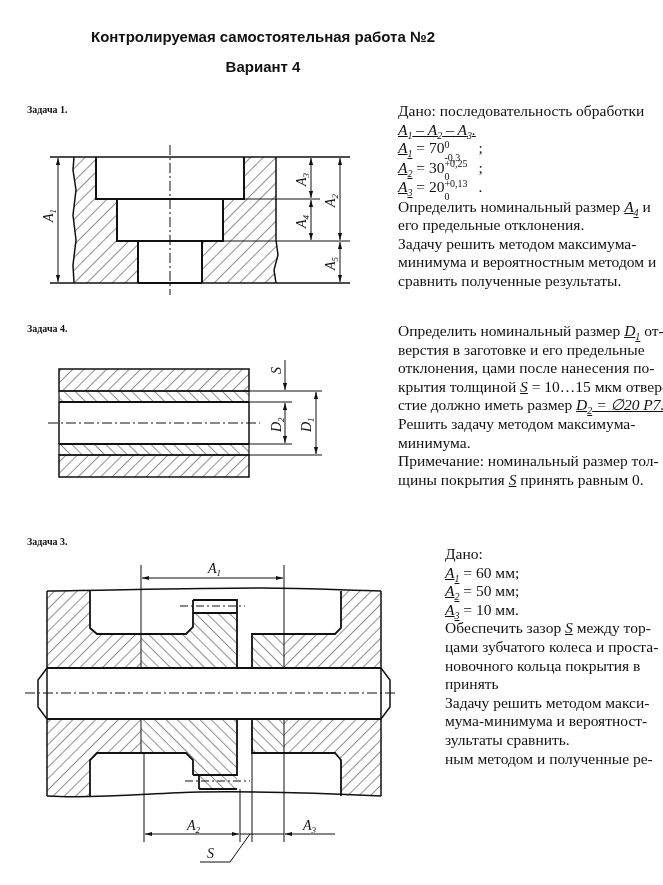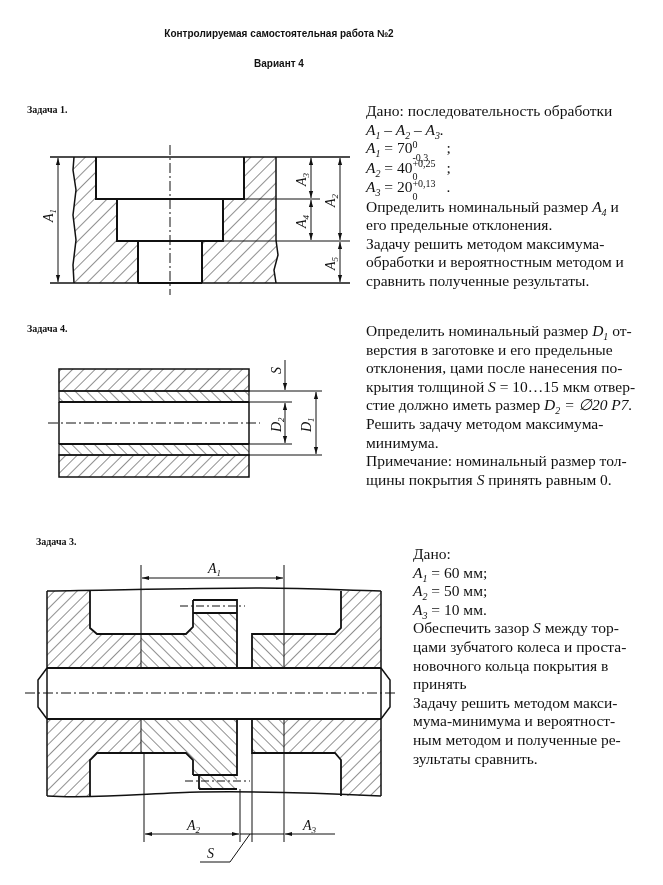--- a/index.html
+++ b/index.html
@@ -1,21 +1,21 @@
 <!DOCTYPE html>
 <html><head>
 <meta charset="utf-8">
 <style>
   html, body { margin: 0; padding: 0; background: #ffffff; }
   body { width: 663px; height: 885px; position: relative; overflow: hidden; color: #111; }
-  .title { position: absolute; left: 0; width: 526px; text-align: center; font-family: "Liberation Sans", sans-serif; font-weight: bold; font-size: 10px; padding-left: 16px; }
+  .title { position: absolute; left: 0; width: 526px; text-align: center; font-family: "Liberation Sans", sans-serif; font-weight: bold; font-size: 15px; }
   .task-heading { position: absolute; font-family: "Liberation Serif", serif; font-weight: bold; font-size: 10px; }
-  .text-block { position: absolute; font-family: "Liberation Serif", serif; font-size: 15.5px; line-height: 18.6px; }
+  .text-block { position: absolute; font-family: "Liberation Serif", serif; font-size: 15.5px; line-height: 18.6px; margin-left: 32px; }
   .text-block div { white-space: nowrap; }
-  .it { font-style: italic; }
+  .it { font-style: italic; text-decoration: underline; }
   sub, sup { font-size: 10px; line-height: 0; }
   .tol { display: inline-block; vertical-align: middle; position: relative; width: 34px; height: 18px; }
   .tol .up { position: absolute; left: 0; top: -5px; font-size: 10px; }
   .tol .dn { position: absolute; left: 0; top: 8px; font-size: 10px; }
   svg { position: absolute; overflow: visible; }
   svg text { font-family: "Liberation Serif", serif; font-style: italic; font-size: 14px; fill: #111; }
 </style>
 </head>
 <body>
 
@@ -160,49 +160,49 @@
     <text x="303" y="830">A<tspan font-size="9" dy="3">3</tspan></text>
     <path d="M200,862 L230,862 L250,834" fill="none" stroke="#111" stroke-width="1"></path>
     <text x="207" y="858">S</text>
   </g>
 </svg>
 
 <div class="text-block" style="left:366px; top:102px;">
   <div>Дано: последовательность обработки</div>
   <div class="it">A<sub>1</sub> – A<sub>2</sub> – A<sub>3</sub>.</div>
   <div><span class="it">A</span><sub class="it">1</sub> <span>= 70</span><span class="tol"><span class="up">0</span><span class="dn">-0,3</span></span>;</div>
-  <div><span class="it">A</span><sub class="it">2</sub> <span>= 40</span><span class="tol"><span class="up">+0,25</span><span class="dn">0</span></span>;</div>
+  <div><span class="it">A</span><sub class="it">2</sub> <span>= 30</span><span class="tol"><span class="up">+0,25</span><span class="dn">0</span></span>;</div>
   <div><span class="it">A</span><sub class="it">3</sub> <span>= 20</span><span class="tol"><span class="up">+0,13</span><span class="dn">0</span></span>.</div>
   <div><span>Определить номинальный размер </span><span class="it">A</span><sub class="it">4</sub><span> и</span></div>
   <div>его предельные отклонения.</div>
   <div>Задачу решить методом максимума-</div>
-  <div>обработки и вероятностным методом и</div>
+  <div>минимума и вероятностным методом и</div>
   <div>сравнить полученные результаты.</div>
 </div>
 
 <div class="task-heading" style="left:27px; top:323px;">Задача 4.</div>
 <div class="text-block" style="left:366px; top:322px;">
   <div><span>Определить номинальный размер </span><span class="it">D</span><sub class="it">1</sub><span>  от-</span></div>
   <div>верстия в заготовке и его предельные</div>
   <div>отклонения, цами после нанесения по-</div>
   <div><span>крытия толщиной </span><span class="it">S</span><span> = 10…15 мкм отвер-</span></div>
   <div><span>стие должно  иметь размер </span><span class="it">D</span><sub class="it">2</sub><span class="it"> = ∅20 P7.</span></div>
   <div>Решить задачу методом максимума-</div>
   <div>минимума.</div>
   <div>Примечание: номинальный размер тол-</div>
   <div><span>щины покрытия </span><span class="it">S</span><span> принять равным 0.</span></div>
 </div>
 
-<div class="task-heading" style="left:36px; top:536px;">Задача 3.</div>
+<div class="task-heading" style="left:27px; top:536px;">Задача 3.</div>
 <div class="text-block" style="left:413px; top:545px;">
   <div>Дано:</div>
   <div><span class="it">A</span><sub class="it">1</sub><span> = 60 мм;</span></div>
   <div><span class="it">A</span><sub class="it">2</sub><span> = 50 мм;</span></div>
   <div><span class="it">A</span><sub class="it">3</sub><span> = 10 мм.</span></div>
   <div><span>Обеспечить зазор </span><span class="it">S</span><span> между тор-</span></div>
   <div>цами зубчатого колеса  и проста-</div>
   <div>новочного кольца покрытия в</div>
   <div>принять</div>
   <div>Задачу решить методом макси-</div>
   <div>мума-минимума и вероятност-</div>
+  <div>зультаты сравнить.</div>
   <div>ным методом и полученные ре-</div>
-  <div>зультаты сравнить.</div>
 </div>
 
 </body></html>

